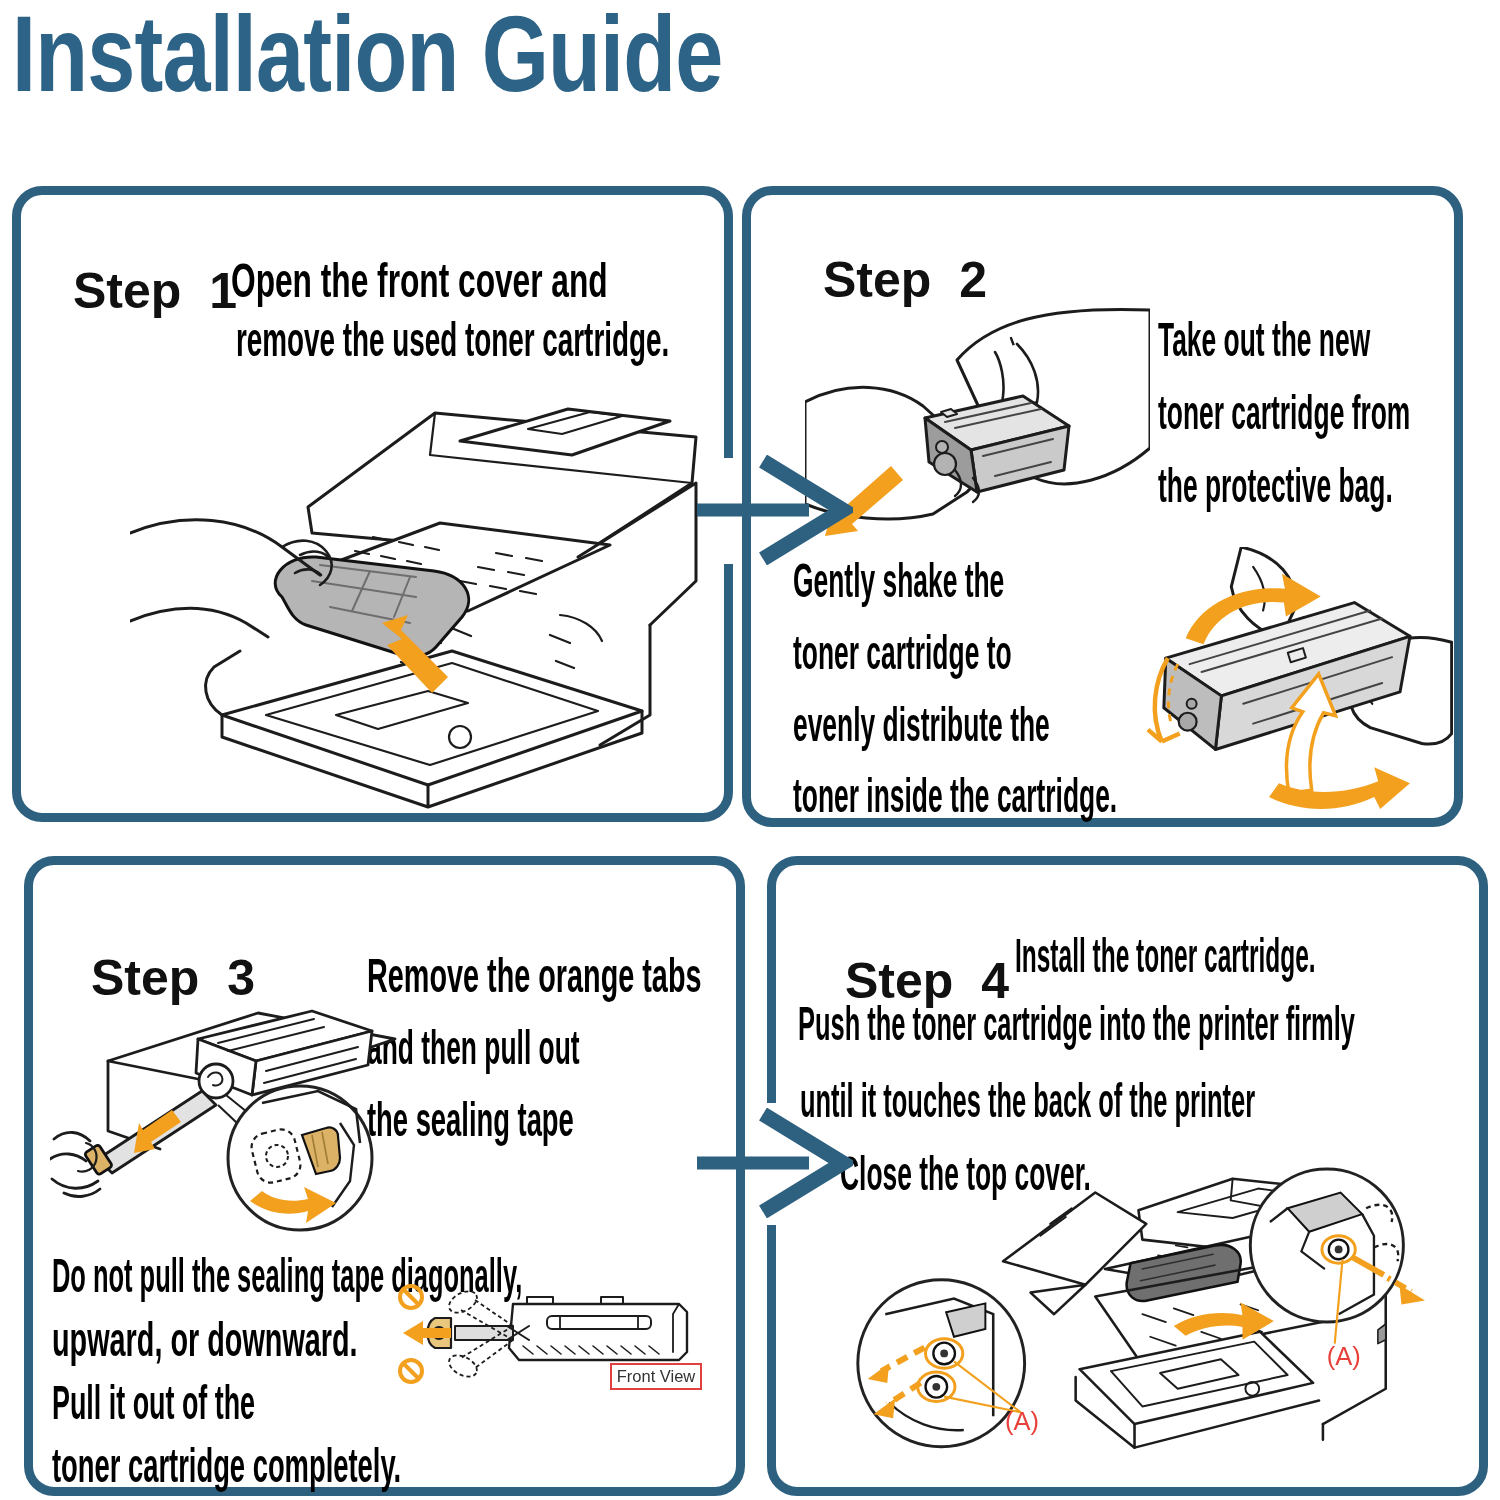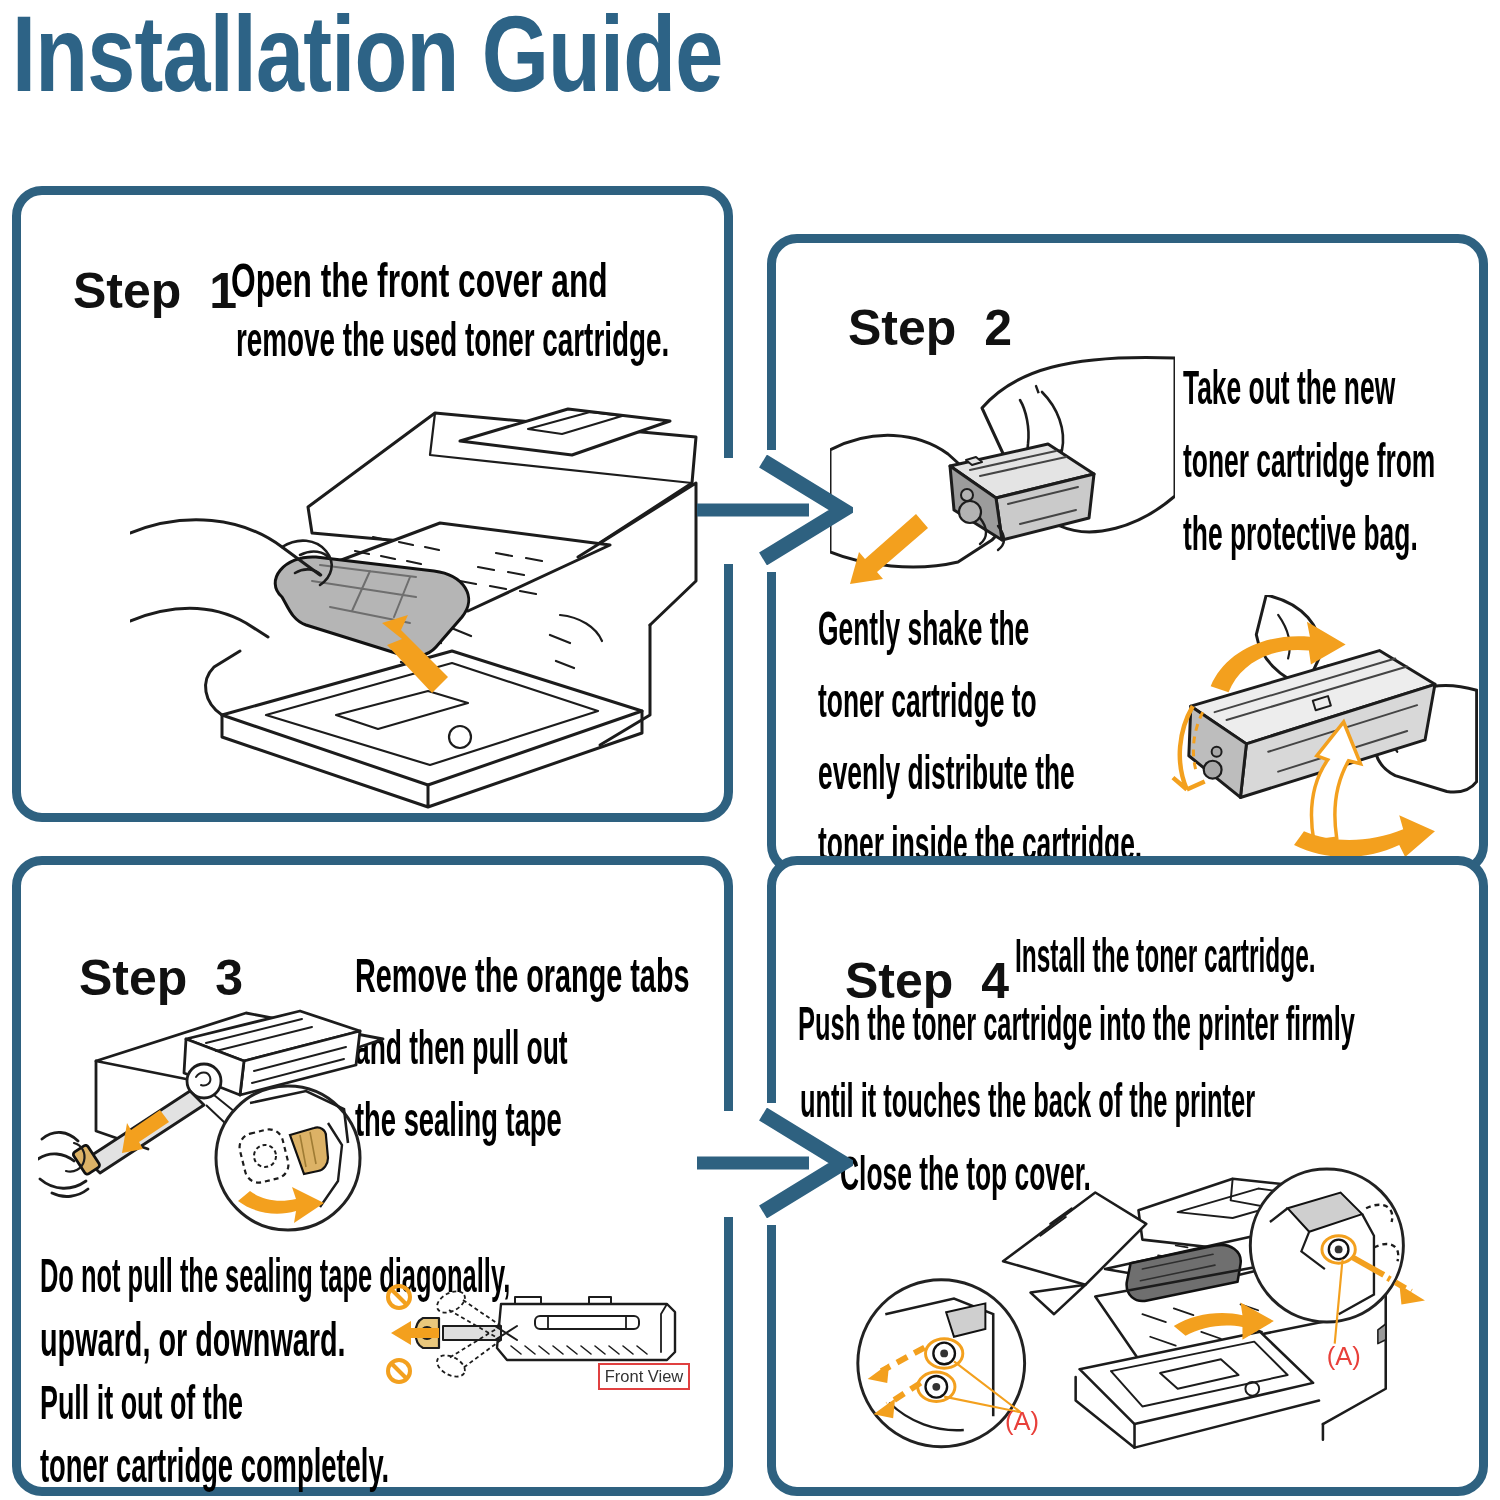--- a/index.html
+++ b/index.html
@@ -73,21 +73,21 @@
         <path d="M206,330 L298,306 L338,318 L248,344 Z" fill="none" stroke-width="2.2"></path>
         <circle cx="330" cy="352" r="11" fill="none" stroke-width="2.2"></circle>
         <path d="M92,330 L92,352 L298,422 L298,400 M512,326 L512,348 L298,422" fill="none"></path>
         <path d="M92,330 C74,318 70,296 84,282 L110,266" fill="none"></path>
       </g>
       <path d="M252,238 L278,230 L271,245 L318,292 L302,308 L257,260 L272,254 Z" fill="#f3a01e"></path>
     </svg>
   </div>
 </div>
 
-<div class="panel" style="left:767px;top:186px;width:721px;height:641px;margin-top:48px;">
+<div class="panel" style="left:742px;top:186px;width:721px;height:641px;">
   <div class="panel-inner">
     <div class="step" style="left:72px;top:60px;">Step 2</div>
 
     <svg class="abs" style="left:54px;top:105px;" width="345" height="250" viewBox="0 0 345 250">
       <g fill="#fff" stroke="#1c1c1c" stroke-width="3" stroke-linejoin="round" stroke-linecap="round">
         <path d="M152,60 C185,22 240,6 345,10 L345,148 C308,180 262,192 230,178 L204,158 C188,146 178,130 176,112 Z"></path>
         <path d="M206,38 C218,66 216,96 202,118" fill="none" stroke-width="2.4"></path>
         <path d="M212,44 C228,60 236,82 232,102 C230,112 222,120 212,120 C202,118 196,108 198,96 C200,80 196,62 190,52" fill="#fff" stroke-width="2.6"></path>
         <path d="M222,100 a8,6 0 0 0 10,2" fill="none" stroke-width="2"></path>
         <path d="M0,102 C42,80 88,84 118,106 L158,142 C176,160 178,178 162,192 L128,214 C86,224 34,218 0,204 Z"></path>
@@ -133,21 +133,21 @@
       </g>
       <path d="M92,92 C106,58 146,38 192,42 L189,27 L228,50 L193,70 L191,56 C154,52 122,68 110,98 Z" fill="#f3a01e"></path>
       <path d="M74,112 C60,136 56,168 68,196 M68,196 l-14,-12 M68,196 l18,-8" fill="none" stroke="#f3a01e" stroke-width="4.5"></path>
       <path d="M84,118 C74,138 72,160 78,180" fill="none" stroke="#f3a01e" stroke-width="3" stroke-dasharray="7 6"></path>
       <path d="M196,248 C190,214 196,186 210,166 L199,162 L226,128 L243,170 L231,167 C220,186 214,212 219,245 Z" fill="#fff" stroke="#f3a01e" stroke-width="3.5"></path>
       <path d="M176,252 C208,268 248,268 282,252 L288,264 L318,238 L282,222 L286,236 C252,250 214,250 186,238 Z" fill="#f3a01e"></path>
     </svg>
   </div>
 </div>
 
-<div class="panel" style="left:12px;top:856px;width:721px;height:640px;">
+<div class="panel" style="left:24px;top:856px;width:721px;height:640px;">
   <div class="panel-inner">
     <div class="step" style="left:58px;top:88px;">Step 3</div>
     <div class="bt sx60" style="left:334px;top:87px;">Remove the orange tabs</div>
     <div class="bt sx55" style="left:334px;top:159px;">and then pull out</div>
     <div class="bt sx57" style="left:334px;top:231px;">the sealing tape</div>
 
     <svg class="abs" style="left:17px;top:118px;" width="350" height="250" viewBox="0 0 350 250">
       <g fill="#fff" stroke="#1c1c1c" stroke-width="2.8" stroke-linejoin="round" stroke-linecap="round">
         <path d="M58,78 L208,30 L345,56 L198,106 Z"></path>
         <path d="M58,78 L58,148 L110,166" fill="none"></path>

